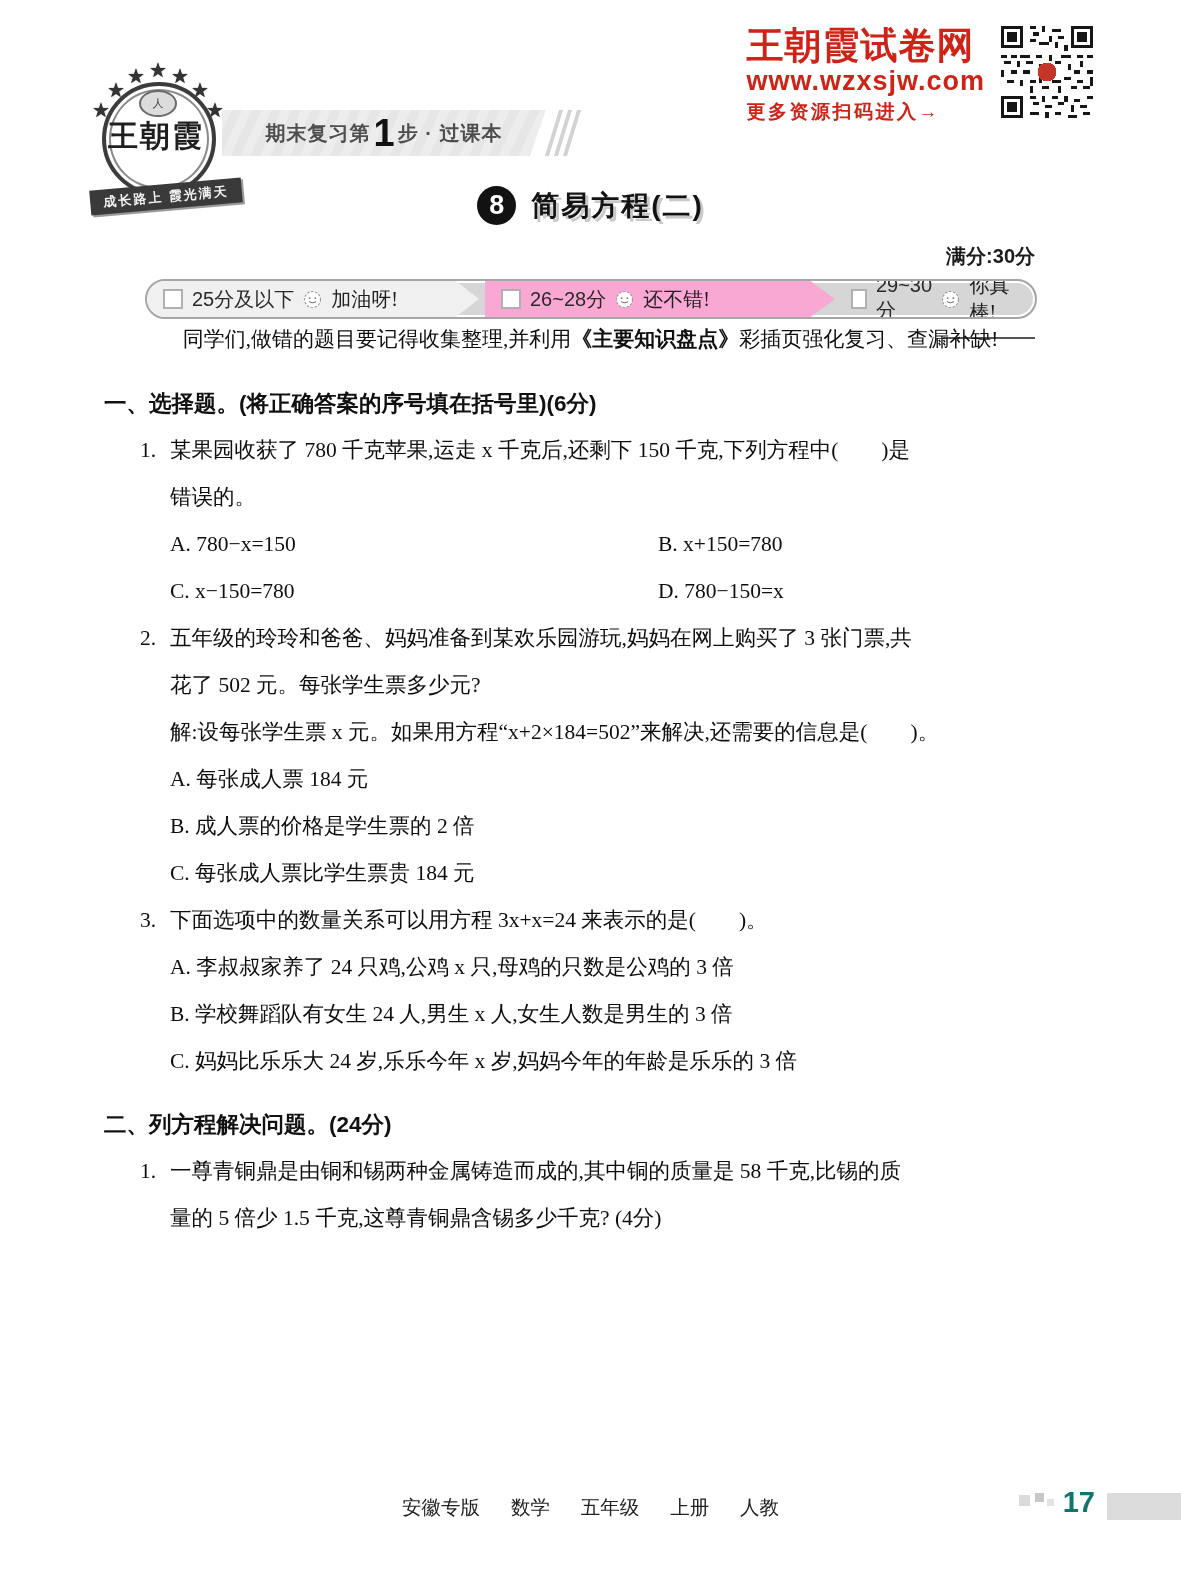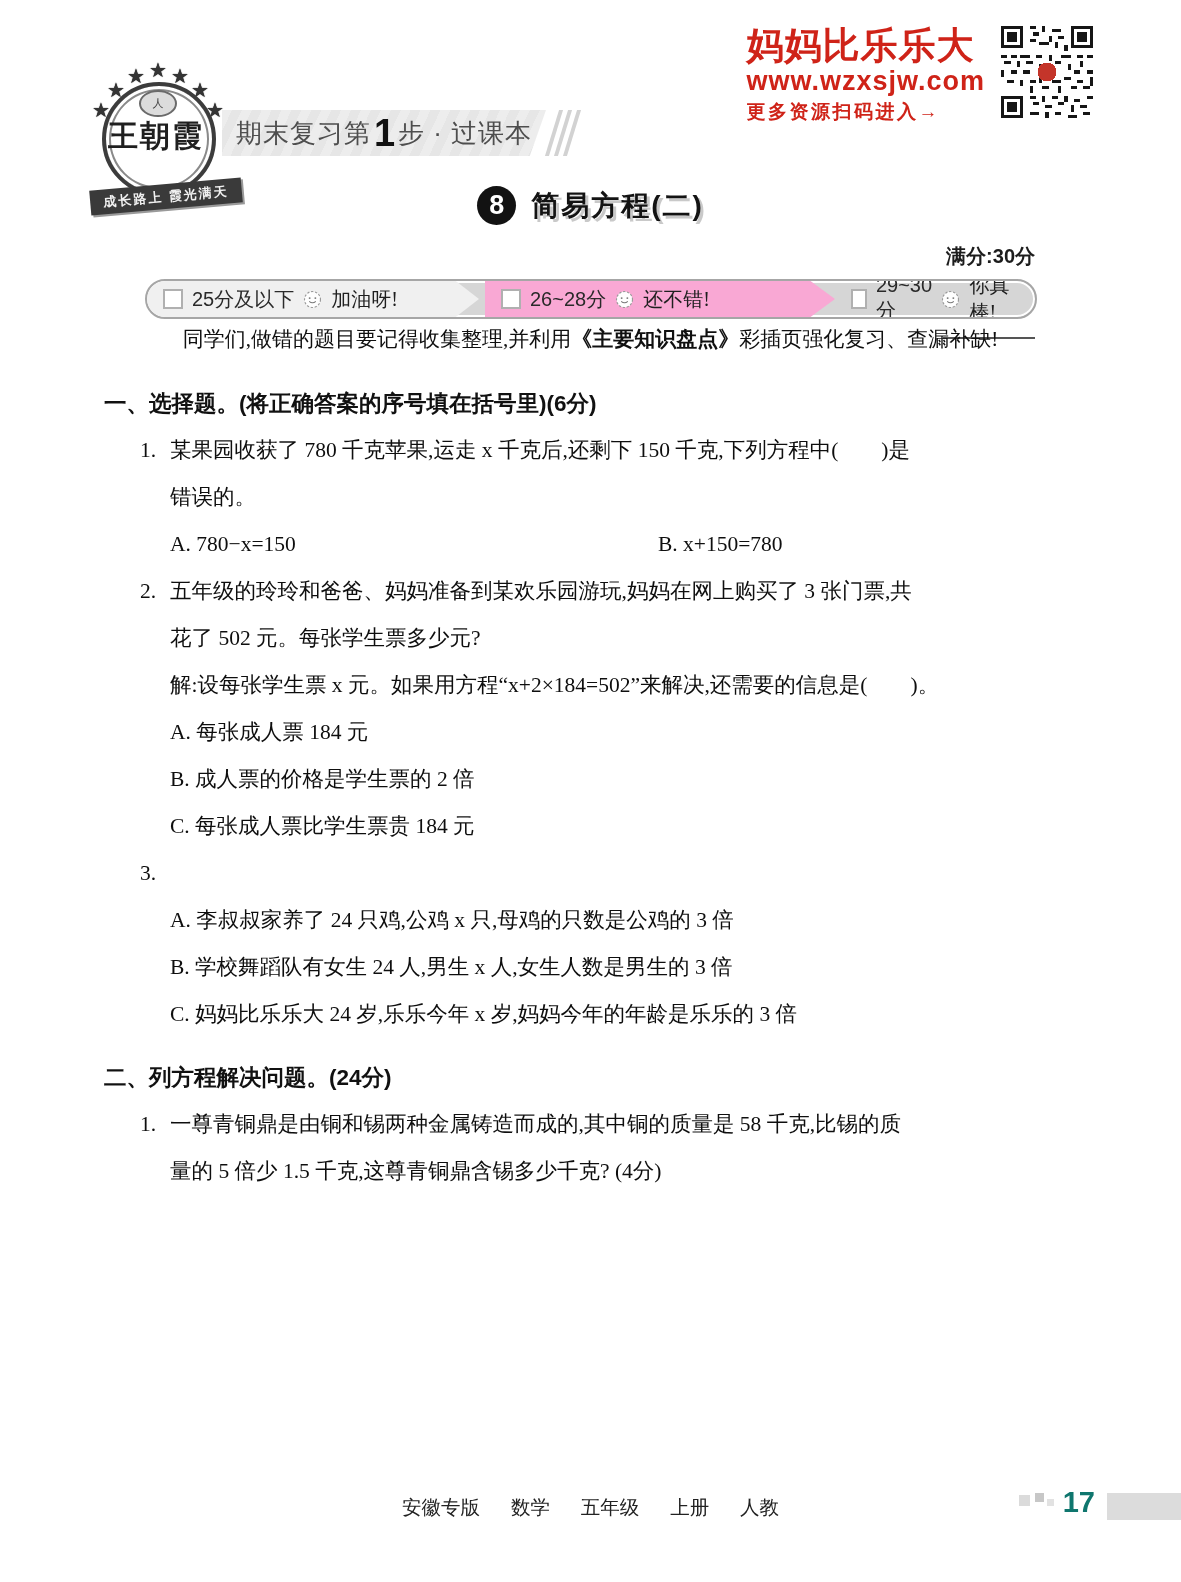--- a/index.html
+++ b/index.html
@@ -25,21 +25,21 @@
   .badge-name{position:absolute;left:2px;top:62px;width:120px;text-align:center;
     font-family:"Liberation Serif",serif;font-weight:700;font-size:30px;color:#1f1f1f;letter-spacing:2px;}
   .badge-ribbon{position:absolute;left:-4px;top:130px;width:152px;height:25px;background:#3a3a3a;
     color:#f0f0f0;font-size:13px;font-weight:700;display:flex;align-items:center;justify-content:center;
     transform:rotate(-5deg);letter-spacing:2px;box-shadow:2px 2px 0 #9a9a9a;}
   
   .header-bar{position:absolute;left:222px;top:110px;width:324px;height:46px;
     background:repeating-linear-gradient(115deg,#ededed 0 9px,#e6e6e6 9px 18px);
     clip-path:polygon(0 0,100% 0,95% 100%,0 100%);
     display:flex;align-items:center;justify-content:center;}
-  .header-bar .h-norm{font-size:26px;font-weight:400;color:#4e4e4e;letter-spacing:1px;}
+  .header-bar .h-norm{font-size:20px;font-weight:700;color:#4e4e4e;letter-spacing:1px;}
   .header-bar .h-big{font-size:38px;font-weight:900;color:#111;margin:0 3px;}
   .stripe{position:absolute;top:110px;width:4px;height:46px;background:#d2d2d2;transform:skewX(-17deg);}
   .s1{left:552px}.s2{left:561px}.s3{left:570px}
   
   .title-row{position:absolute;top:186px;left:0;width:100%;display:flex;justify-content:center;align-items:center;gap:15px;}
   .title-num{width:39px;height:39px;border-radius:50%;background:#121212;color:#fff;font-weight:900;
     font-size:27px;display:flex;align-items:center;justify-content:center;}
   .title-text{font-size:28px;font-weight:900;letter-spacing:2px;color:#131313;text-shadow:3px 3px 0 #c9c9c9;}
   
   .score-row{position:absolute;top:243px;right:146px;display:flex;align-items:flex-end;gap:10px;
@@ -82,21 +82,21 @@
   .sqb{left:16px;top:0;width:9px;height:9px;background:#c7c7c7;}
   .sqc{left:28px;top:6px;width:7px;height:7px;background:#e2e2e2;}
   .page-17{font-size:29px;font-weight:700;color:#0f766e;margin:0 12px 8px 4px;}
   .pagebar{width:74px;height:27px;background:#dcdcdc;}
 </style>
 </head>
 <body>
 
 <div class="brand">
   <div class="brand-text">
-    <div class="site-name">妈妈比乐乐大</div>
+    <div class="site-name">王朝霞试卷网</div>
     <div class="brand-url">www.wzxsjw.com</div>
     <div class="brand-tagline">更多资源扫码进入→</div>
   </div>
   <div class="qr">
     <svg viewBox="0 0 29 29" width="92" height="92" shape-rendering="crispEdges">
       <rect width="29" height="29" fill="#fff"></rect>
       <path fill="#161616" d="M0 0h7v7H0zM22 0h7v7h-7zM0 22h7v7H0z"></path>
       <path fill="#fff" d="M1 1h5v5H1zM23 1h5v5h-5zM1 23h5v5H1z"></path>
       <path fill="#161616" d="M2 2h3v3H2zM24 2h3v3h-3zM2 24h3v3H2z"></path>
       <path fill="#161616" d="M9 0h2v1H9zM13 0h1v2h-1zM16 1h3v1h-3zM10 2h2v1h-2zM15 3h1v2h-1zM18 3h2v1h-2zM9 4h2v1H9zM12 5h3v1h-3zM17 5h1v2h-1zM20 6h1v2h-1zM0 9h2v1H0zM3 9h2v1H3zM6 9h3v1H6zM11 9h2v1h-2zM15 9h1v2h-1zM19 9h3v1h-3zM24 9h2v1h-2zM27 9h2v1h-2zM1 11h2v1H1zM5 11h1v2H5zM8 11h2v1H8zM12 12h2v1h-2zM17 11h2v1h-2zM21 12h1v2h-1zM25 11h1v2h-1zM0 14h1v2H0zM3 14h2v1H3zM7 14h2v1H7zM23 14h2v1h-2zM27 14h2v1h-2zM2 17h2v1H2zM6 17h1v2H6zM9 17h2v1H9zM12 16h1v2h-1zM16 17h3v1h-3zM20 16h2v1h-2zM24 17h2v1h-2zM28 16h1v3h-1zM9 19h1v2H9zM13 19h2v1h-2zM18 19h1v2h-1zM22 19h2v1h-2zM26 19h2v1h-2zM9 22h2v1H9zM13 22h1v2h-1zM16 22h2v1h-2zM20 22h1v2h-1zM23 23h2v1h-2zM27 22h2v1h-2zM10 24h2v1h-2zM14 25h2v1h-2zM18 24h2v1h-2zM22 25h1v2h-1zM25 25h2v1h-2zM9 27h3v1H9zM14 27h1v2h-1zM17 27h2v1h-2zM21 28h3v1h-3zM26 27h2v1h-2z"></path>
@@ -191,33 +191,38 @@
 
   <div class="line q-first">
     <span class="q-num">1.</span>
     <span>某果园收获了 780 千克苹果,运走 x 千克后,还剩下 150 千克,下列方程中(　　)是</span>
   </div>
   <div class="line q-cont">错误的。</div>
   <div class="line opt-row">
     <span class="opt-left">A. 780−x=150</span>
     <span>B. x+150=780</span>
   </div>
+  <div class="line opt-row">
+    <span class="opt-left">C. x−150=780</span>
+    <span>D. 780−150=x</span>
+  </div>
 
   <div class="line q-first">
     <span class="q-num">2.</span>
     <span>五年级的玲玲和爸爸、妈妈准备到某欢乐园游玩,妈妈在网上购买了 3 张门票,共</span>
   </div>
   <div class="line q-cont">花了 502 元。每张学生票多少元?</div>
   <div class="line q-cont">解:设每张学生票 x 元。如果用方程“x+2×184=502”来解决,还需要的信息是(　　)。</div>
   <div class="line q-cont">A. 每张成人票 184 元</div>
   <div class="line q-cont">B. 成人票的价格是学生票的 2 倍</div>
   <div class="line q-cont">C. 每张成人票比学生票贵 184 元</div>
 
   <div class="line q-first">
     <span class="q-num">3.</span>
+    <span>下面选项中的数量关系可以用方程 3x+x=24 来表示的是(　　)。</span>
   </div>
   <div class="line q-cont">A. 李叔叔家养了 24 只鸡,公鸡 x 只,母鸡的只数是公鸡的 3 倍</div>
   <div class="line q-cont">B. 学校舞蹈队有女生 24 人,男生 x 人,女生人数是男生的 3 倍</div>
   <div class="line q-cont">C. 妈妈比乐乐大 24 岁,乐乐今年 x 岁,妈妈今年的年龄是乐乐的 3 倍</div>
 
   <div class="line sec-heading mt">二、列方程解决问题。(24分)</div>
 
   <div class="line q-first">
     <span class="q-num">1.</span>
     <span>一尊青铜鼎是由铜和锡两种金属铸造而成的,其中铜的质量是 58 千克,比锡的质</span>

